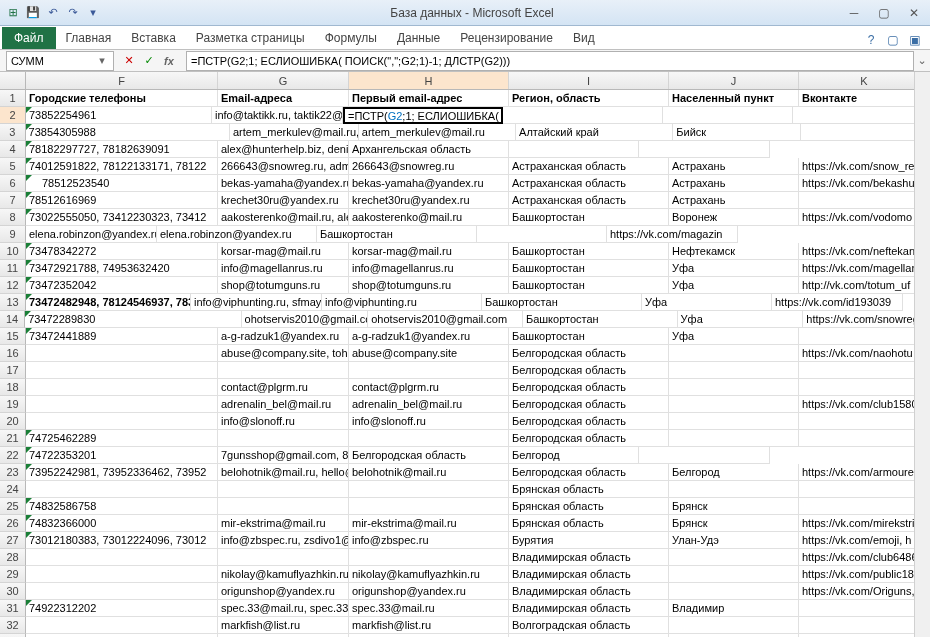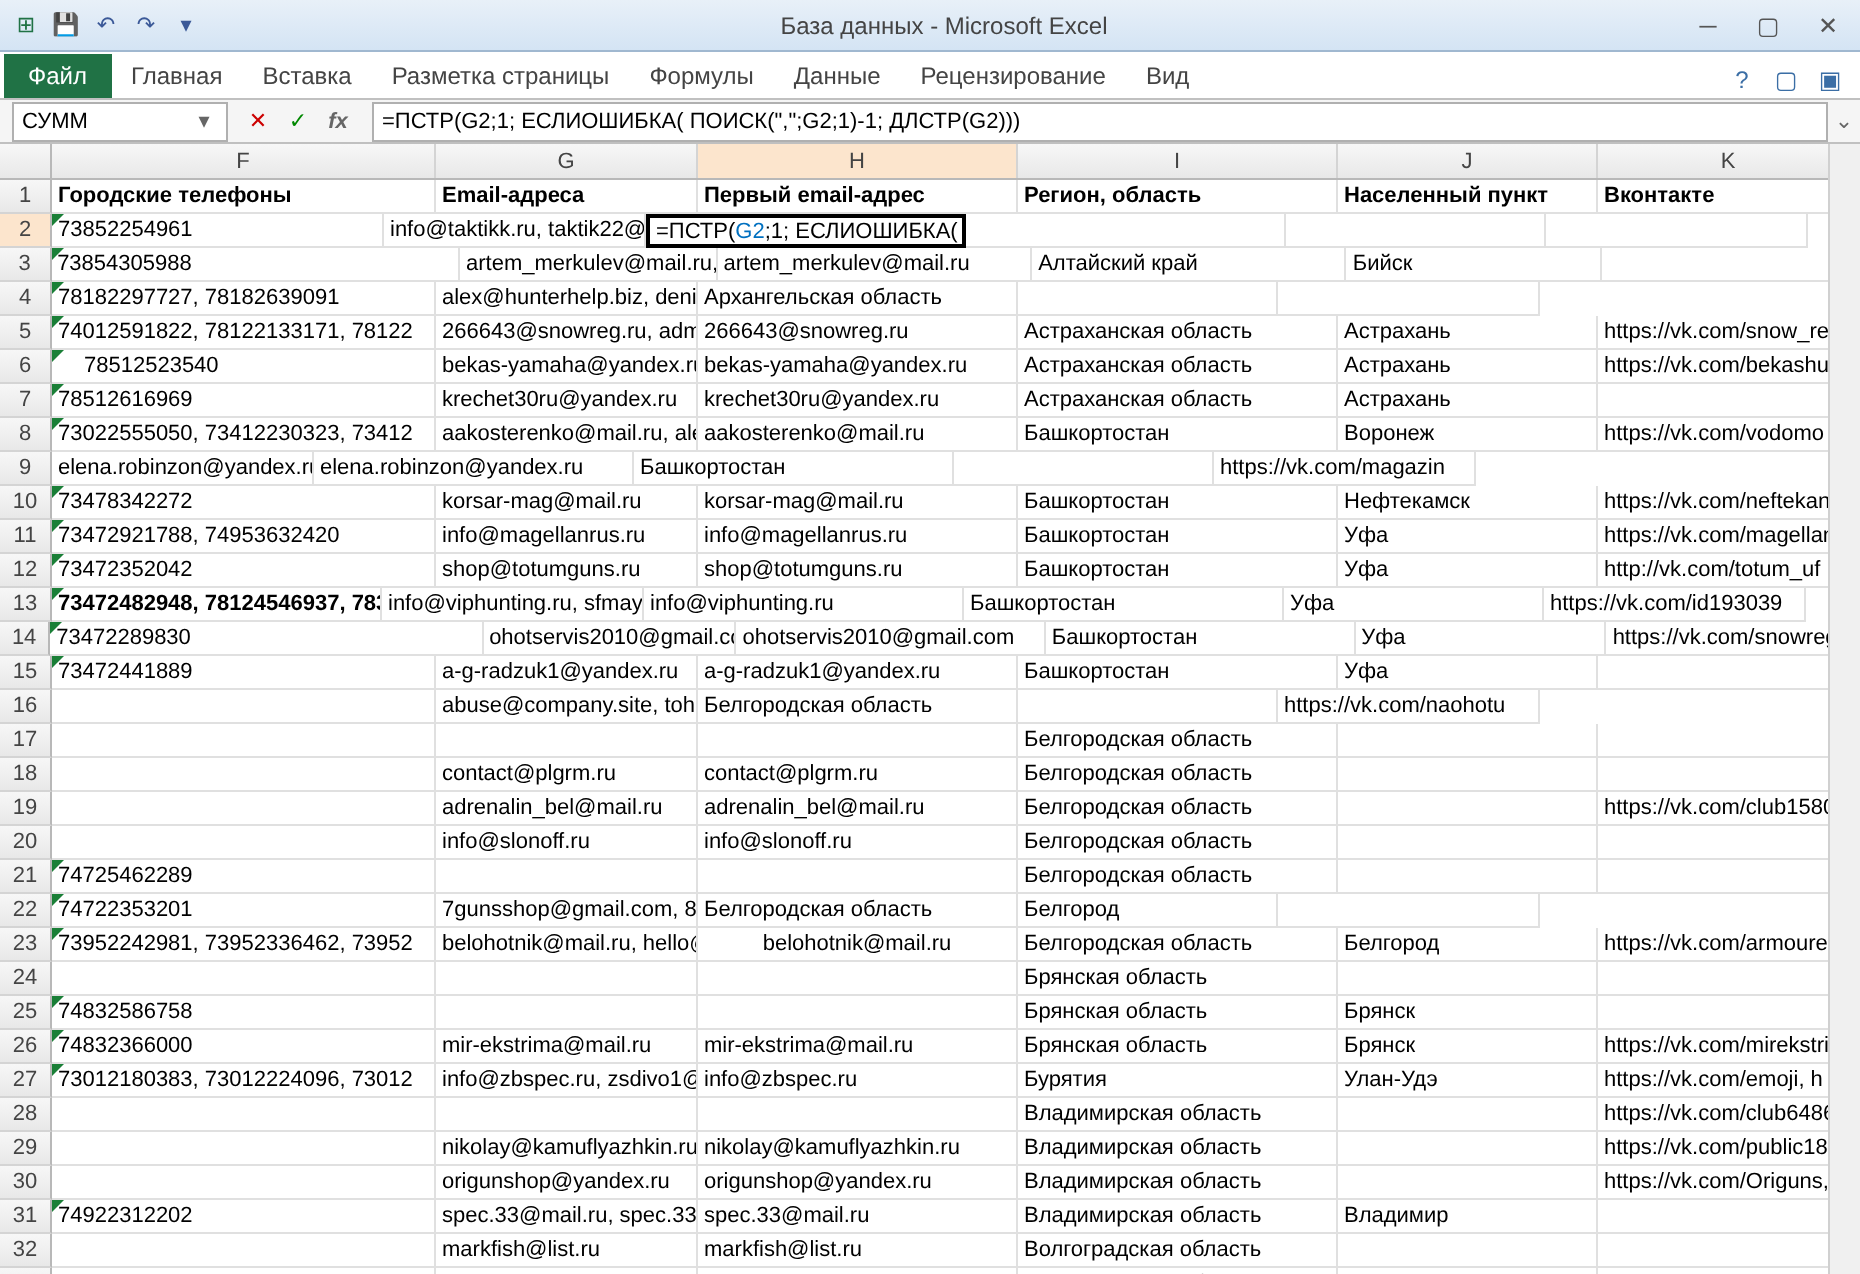--- a/index.html
+++ b/index.html
@@ -104,21 +104,21 @@
         <div class="row-h">1</div>
         <div class="cell header" style="width: 192px;">Городские телефоны</div>
         <div class="cell header" style="width: 131px;">Email-адреса</div>
         <div class="cell header" style="width: 160px;">Первый email-адрес</div>
         <div class="cell header" style="width: 160px;">Регион, область</div>
         <div class="cell header" style="width: 130px;">Населенный пункт</div>
         <div class="cell header" style="width: 131px;">Вконтакте</div>
       </div>
       <div class="row">
         <div class="row-h active">2</div>
-        <div class="cell" style="width: 166px; position: relative;">73852254961<span class="tri"></span></div>
+        <div class="cell" style="width: 186px; position: relative;">73852254961<span class="tri"></span></div>
         <div class="cell" style="width: 131px; position: relative;">info@taktikk.ru, taktik22@yandex.ru</div>
         <div class="cell editing" style="width: 160px; position: relative;"><span>=ПСТР(</span><span class="tok-blue">G2</span><span>;1; ЕСЛИОШИБКА( ПОИСК(",";</span></div>
         <div class="cell" style="width: 160px; position: relative;"></div>
         <div class="cell" style="width: 130px; position: relative;"></div>
         <div class="cell" style="width: 131px; position: relative;"></div>
       </div>
       <div class="row">
         <div class="row-h">3</div>
         <div class="cell" style="width: 208px; position: relative;">73854305988<span class="tri"></span></div>
         <div class="cell" style="width: 131px; position: relative;">artem_merkulev@mail.ru, fetis</div>
@@ -230,20 +230,21 @@
         <div class="cell" style="width: 131px; position: relative;">a-g-radzuk1@yandex.ru</div>
         <div class="cell" style="width: 160px; position: relative;">a-g-radzuk1@yandex.ru</div>
         <div class="cell" style="width: 160px; position: relative;">Башкортостан</div>
         <div class="cell" style="width: 130px; position: relative;">Уфа</div>
         <div class="cell" style="width: 131px; position: relative;"></div>
       </div>
       <div class="row">
         <div class="row-h">16</div>
         <div class="cell" style="width: 192px; position: relative;"></div>
         <div class="cell" style="width: 131px; position: relative;">abuse@company.site, tohunt31</div>
+        <div class="cell" style="width: 160px; position: relative;">abuse@company.site</div>
         <div class="cell" style="width: 160px; position: relative;">Белгородская область</div>
         <div class="cell" style="width: 130px; position: relative;"></div>
         <div class="cell" style="width: 131px; position: relative;">https://vk.com/naohotu</div>
       </div>
       <div class="row">
         <div class="row-h">17</div>
         <div class="cell" style="width: 192px; position: relative;"></div>
         <div class="cell" style="width: 131px; position: relative;"></div>
         <div class="cell" style="width: 160px; position: relative;"></div>
         <div class="cell" style="width: 160px; position: relative;">Белгородская область</div>
@@ -291,21 +292,21 @@
         <div class="cell" style="width: 192px; position: relative;">74722353201<span class="tri"></span></div>
         <div class="cell" style="width: 131px; position: relative;">7gunsshop@gmail.com, 84722353</div>
         <div class="cell" style="width: 160px; position: relative;">Белгородская область</div>
         <div class="cell" style="width: 130px; position: relative;">Белгород</div>
         <div class="cell" style="width: 131px; position: relative;"></div>
       </div>
       <div class="row">
         <div class="row-h">23</div>
         <div class="cell" style="width: 192px; position: relative;">73952242981, 73952336462, 73952<span class="tri"></span></div>
         <div class="cell" style="width: 131px; position: relative;">belohotnik@mail.ru, hello@armoure</div>
-        <div class="cell" style="width: 160px; position: relative; text-align: center;">belohotnik@mail.ru</div>
+        <div class="cell" style="width: 160px; position: relative;">belohotnik@mail.ru</div>
         <div class="cell" style="width: 160px; position: relative;">Белгородская область</div>
         <div class="cell" style="width: 130px; position: relative;">Белгород</div>
         <div class="cell" style="width: 131px; position: relative;">https://vk.com/armoure</div>
       </div>
       <div class="row">
         <div class="row-h">24</div>
         <div class="cell" style="width: 192px; position: relative;"></div>
         <div class="cell" style="width: 131px; position: relative;"></div>
         <div class="cell" style="width: 160px; position: relative;"></div>
         <div class="cell" style="width: 160px; position: relative;">Брянская область</div>

